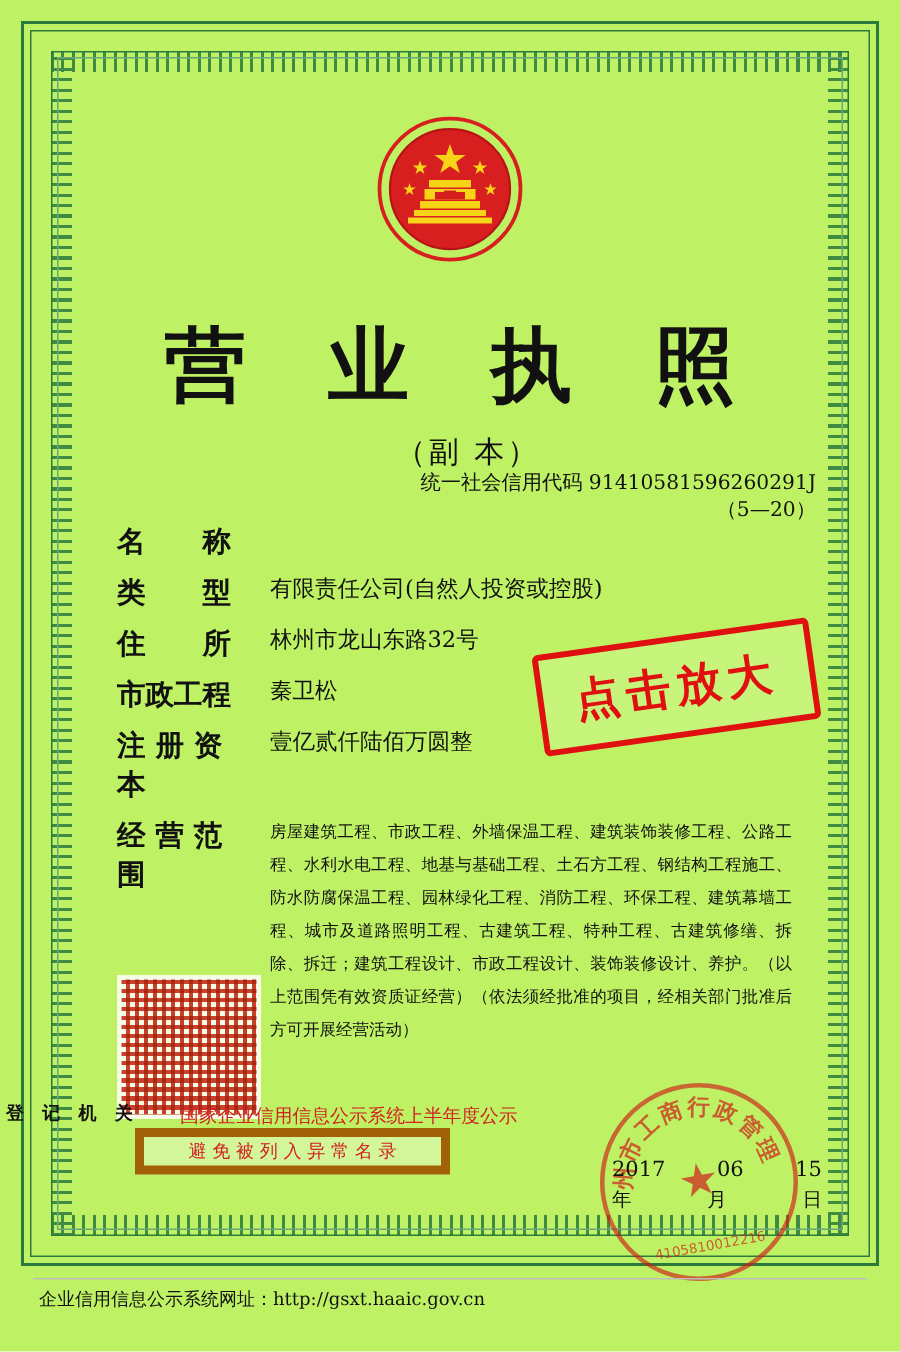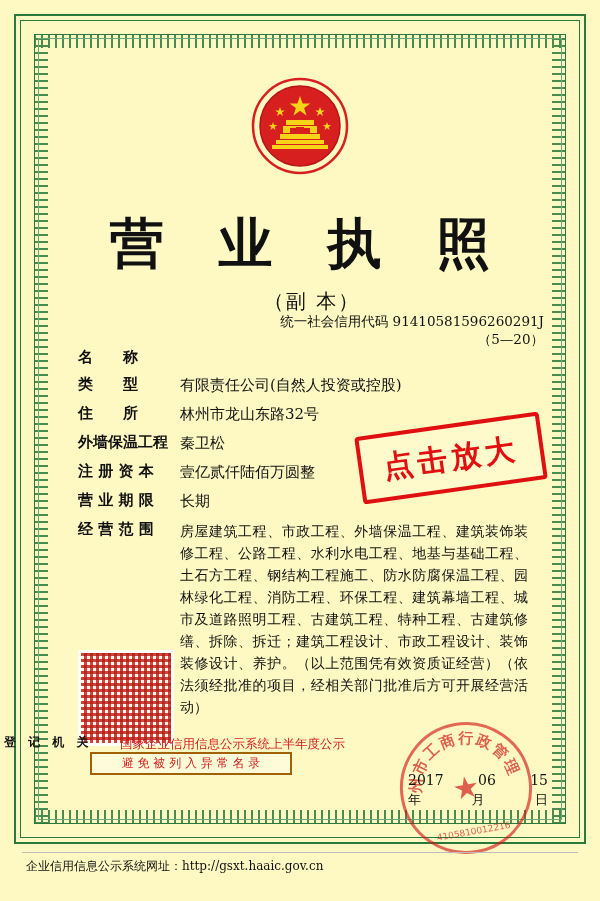--- a/index.html
+++ b/index.html
@@ -7,21 +7,21 @@
     padding: 0;
     background: #ffffff;
   }
   body {
     font-family: "Liberation Sans", sans-serif;
   }
   .page {
     position: relative;
     width: 600px;
     height: 901px;
-    background: #fef9c3;
+    background: #bef264;
     overflow: hidden;
   }
   
   .border-outer {
     position: absolute;
     left: 14px;
     top: 14px;
     width: 572px;
     height: 830px;
     border: 2px solid #2b7a3d;
@@ -135,39 +135,39 @@
   .field-row {
     display: flex;
     align-items: flex-start;
     margin-bottom: 8px;
   }
   .field-label {
     width: 92px;
     flex: 0 0 92px;
     font-family: "DejaVu Serif", serif;
     font-weight: bold;
-    font-size: 15px;
+    font-size: 19px;
     color: #111;
     letter-spacing: 0px;
     display: flex;
     justify-content: space-between;
   }
   .field-label.l4 { letter-spacing: 0; }
   .field-value {
     flex: 1;
     font-family: "DejaVu Serif", serif;
     font-size: 15px;
     color: #111;
     line-height: 21px;
     padding-left: 10px;
   }
   .field-row.scope .field-value {
     line-height: 22px;
     text-align: justify;
-    font-size: 14px;
+    font-size: 11px;
   }
 
   
   .reg-authority {
     position: absolute;
     left: 0;
     top: 734px;
     width: 600px;
     text-align: left;
     font-family: "DejaVu Serif", serif;
@@ -221,21 +221,21 @@
     box-sizing: border-box;
     border: 3px solid #fff;
   }
 
   
   .notice-box {
     position: absolute;
     left: 90px;
     top: 752px;
     width: 190px;
-    border: 2px solid #a16207;
+    border: 6px solid #a16207;
     padding: 2px 4px;
     color: #d02020;
     font-family: "DejaVu Serif", serif;
     font-size: 12px;
     line-height: 15px;
     text-align: center;
     background: rgba(255,255,255,.35);
   }
   .notice-top {
     position: absolute;
@@ -394,30 +394,26 @@
     </div>
     <div class="field-row">
       <div class="field-label">类　　型</div>
       <div class="field-value">有限责任公司(自然人投资或控股)</div>
     </div>
     <div class="field-row">
       <div class="field-label">住　　所</div>
       <div class="field-value">林州市龙山东路32号</div>
     </div>
     <div class="field-row">
-      <div class="field-label l4">外墙保温工程</div>
+      <div class="field-label l4">市政工程</div>
       <div class="field-value">秦卫松</div>
     </div>
     <div class="field-row">
       <div class="field-label">注 册 资 本</div>
       <div class="field-value">壹亿贰仟陆佰万圆整</div>
-    </div>
-    <div class="field-row">
-      <div class="field-label">营 业 期 限</div>
-      <div class="field-value">长期</div>
     </div>
     <div class="field-row scope">
       <div class="field-label">经 营 范 围</div>
       <div class="field-value">房屋建筑工程、市政工程、外墙保温工程、建筑装饰装修工程、公路工程、水利水电工程、地基与基础工程、土石方工程、钢结构工程施工、防水防腐保温工程、园林绿化工程、消防工程、环保工程、建筑幕墙工程、城市及道路照明工程、古建筑工程、特种工程、古建筑修缮、拆除、拆迁；建筑工程设计、市政工程设计、装饰装修设计、养护。（以上范围凭有效资质证经营）（依法须经批准的项目，经相关部门批准后方可开展经营活动）</div>
     </div>
   </div>
 
   <div class="qr">
     <div class="qr-inner"></div>
   </div>

